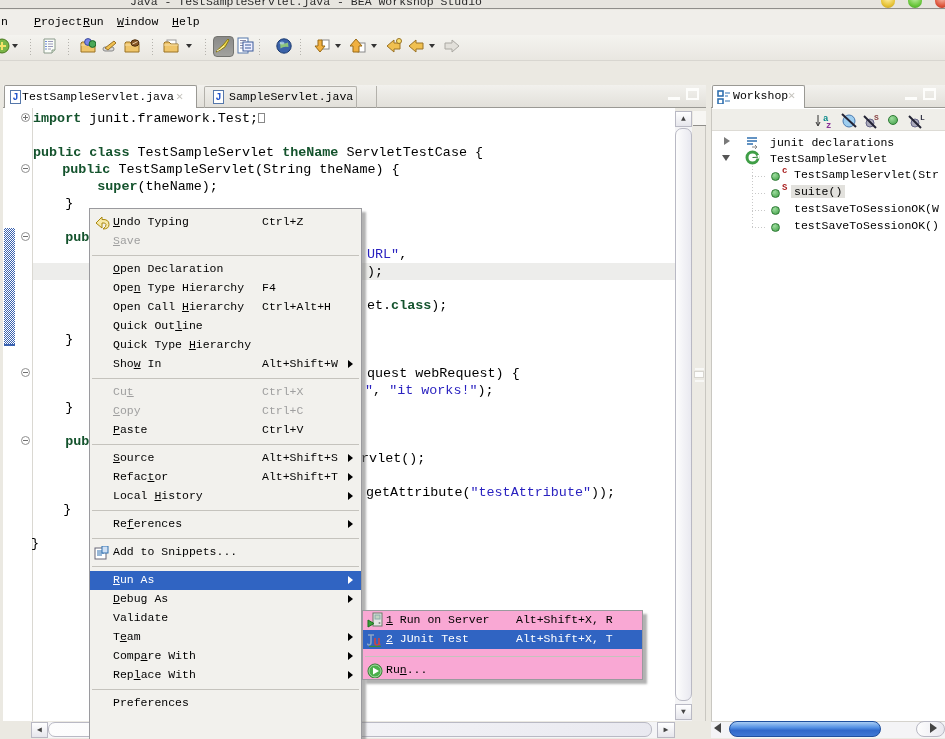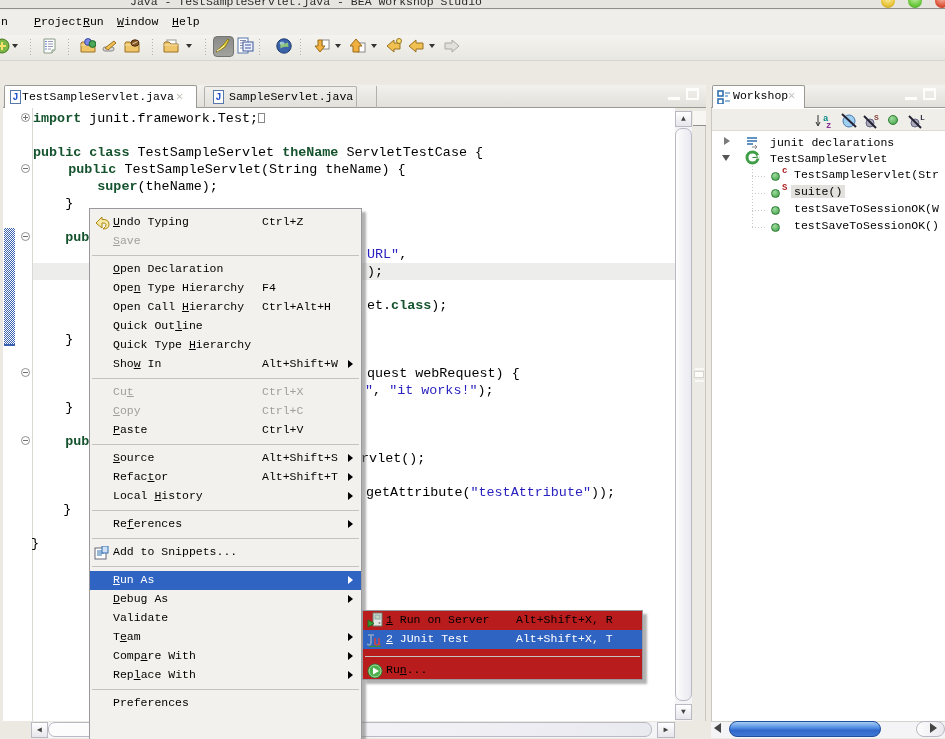--- a/index.html
+++ b/index.html
@@ -29,21 +29,21 @@
 #cmenu{left:89px;top:208px;width:273px;background:#f2f1ed;border:1px solid #9a9a9e;box-shadow:4px 4px 2px rgba(115,115,115,.55);font-size:11.5px;padding-top:4px;overflow:hidden}
 .mrow{position:relative;height:19px;line-height:17px;white-space:nowrap}
 .mrow .lab{position:absolute;left:23px}
 .mrow .sc{position:absolute;left:172px}
 .mrow .arr{position:absolute;left:258px;top:5px;width:0;height:0;border-top:4.5px solid transparent;border-bottom:4.5px solid transparent;border-left:5px solid #000}
 .mrow.gray{color:#9f9f9f}
 .msep{height:9px;position:relative}
 .msep div{position:absolute;left:2px;right:2px;top:4px;height:1px;background:#c5c3bd}
 .sel{background:#3064c2;color:#fff}
 .sel .arr{border-left-color:#fff !important}
-#submenu{left:362px;top:610px;width:281px;height:70px;background:#b91c1c;border:1px solid #9a9a9e;box-shadow:4px 4px 2px rgba(115,115,115,.55);font-size:11.5px;padding-top:0}
+#submenu{left:362px;top:610px;width:281px;height:70px;background:#f9a8d4;border:1px solid #9a9a9e;box-shadow:4px 4px 2px rgba(115,115,115,.55);font-size:11.5px;padding-top:0}
 #submenu .lab{left:23px}
 #submenu .sc{left:153px}
 u{text-decoration:underline}
 </style></head>
 <body>
 <div class="abs" id="title">
     <div class="txt">Java - TestSampleServlet.java - BEA Workshop Studio</div>
   </div>
 <div class="ball" style="left:881px;background:radial-gradient(circle at 50% 30%,#fff3b0,#e8c53a 60%,#b8941a)"></div>
 <div class="ball" style="left:908px;background:radial-gradient(circle at 50% 30%,#c6f0a8,#6cc83e 60%,#3f9a1e)"></div>
@@ -160,21 +160,21 @@
     <i></i>
   </div>
 <div class="fold" style="left:21px;top:368px">
     <i></i>
   </div>
 <div class="fold" style="left:21px;top:436px">
     <i></i>
   </div>
 <div class="cl" style="left:33px;top:110px"><span class="kw">import</span> junit.framework.Test;<span style="display:inline-block;width:7px;height:10px;border:1px solid #888;vertical-align:-1px"></span></div>
 <div class="cl" style="left:33px;top:144px"><span class="kw">public</span> <span class="kw">class</span> TestSampleServlet <span class="kw">theName</span> ServletTestCase {</div>
-<div class="cl" style="left:36px;top:161px">    <span class="kw">public</span> TestSampleServlet(String theName) {</div>
+<div class="cl" style="left:30px;top:161px">    <span class="kw">public</span> TestSampleServlet(String theName) {</div>
 <div class="cl" style="left:33px;top:178px">        <span class="kw">super</span>(theName);</div>
 <div class="cl" style="left:33px;top:195px">    }</div>
 <div class="cl" style="left:33px;top:229px">    <span class="kw">public</span> <span class="kw">static</span> Test suite() {</div>
 <div class="cl" style="left:367px;top:246px"><span class="st">URL"</span>,</div>
 <div class="cl" style="left:367px;top:263px">);</div>
 <div class="cl" style="left:367px;top:297px">et.<span class="kw">class</span>);</div>
 <div class="cl" style="left:33px;top:331px">    }</div>
 <div class="cl" style="left:367px;top:365px">quest webRequest) {</div>
 <div class="cl" style="left:365px;top:382px"><span class="st">"</span>, <span class="st">"it works!"</span>);</div>
 <div class="cl" style="left:33px;top:399px">    }</div>

